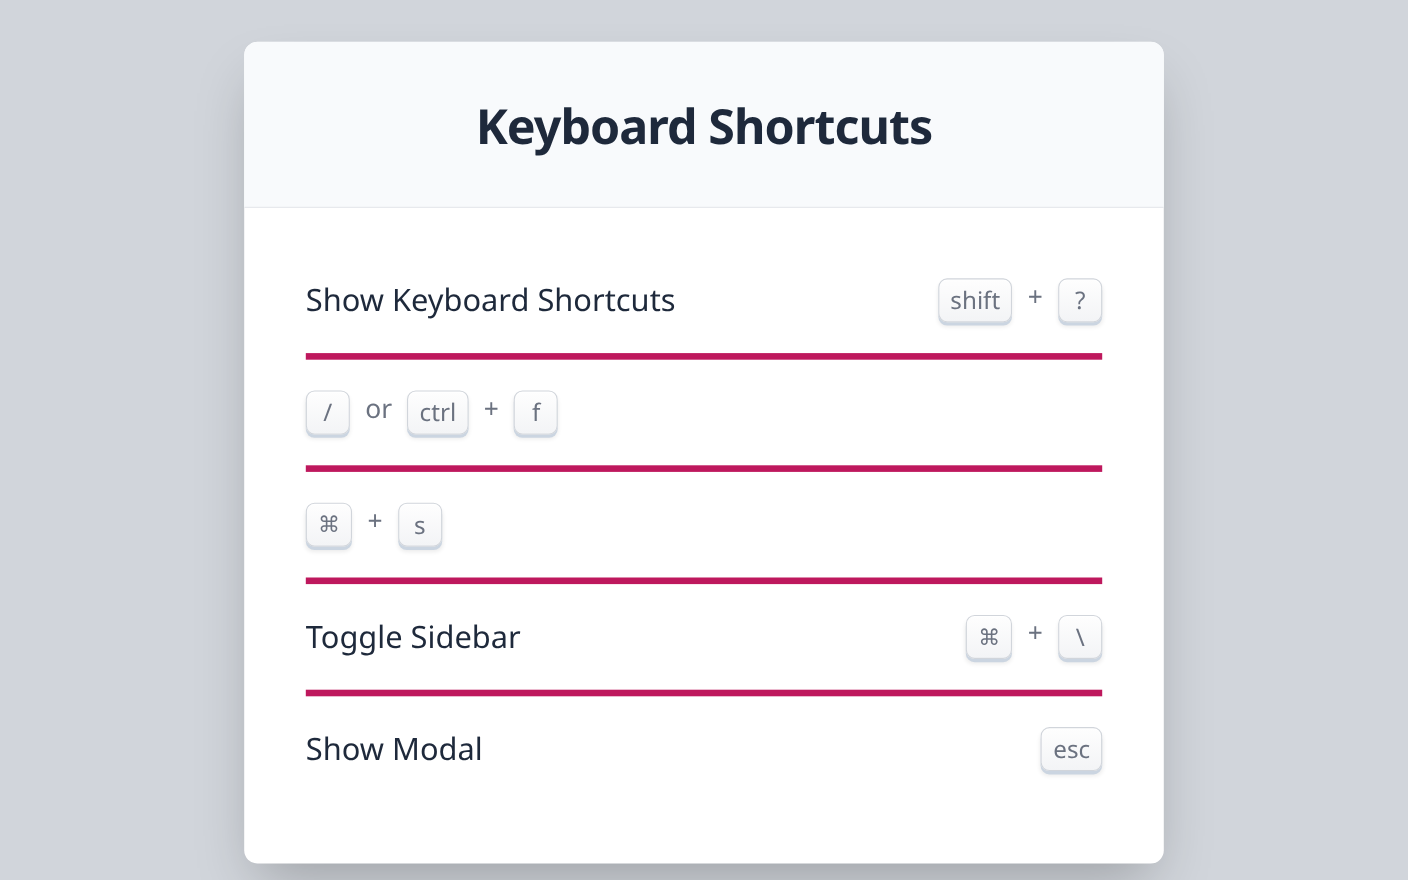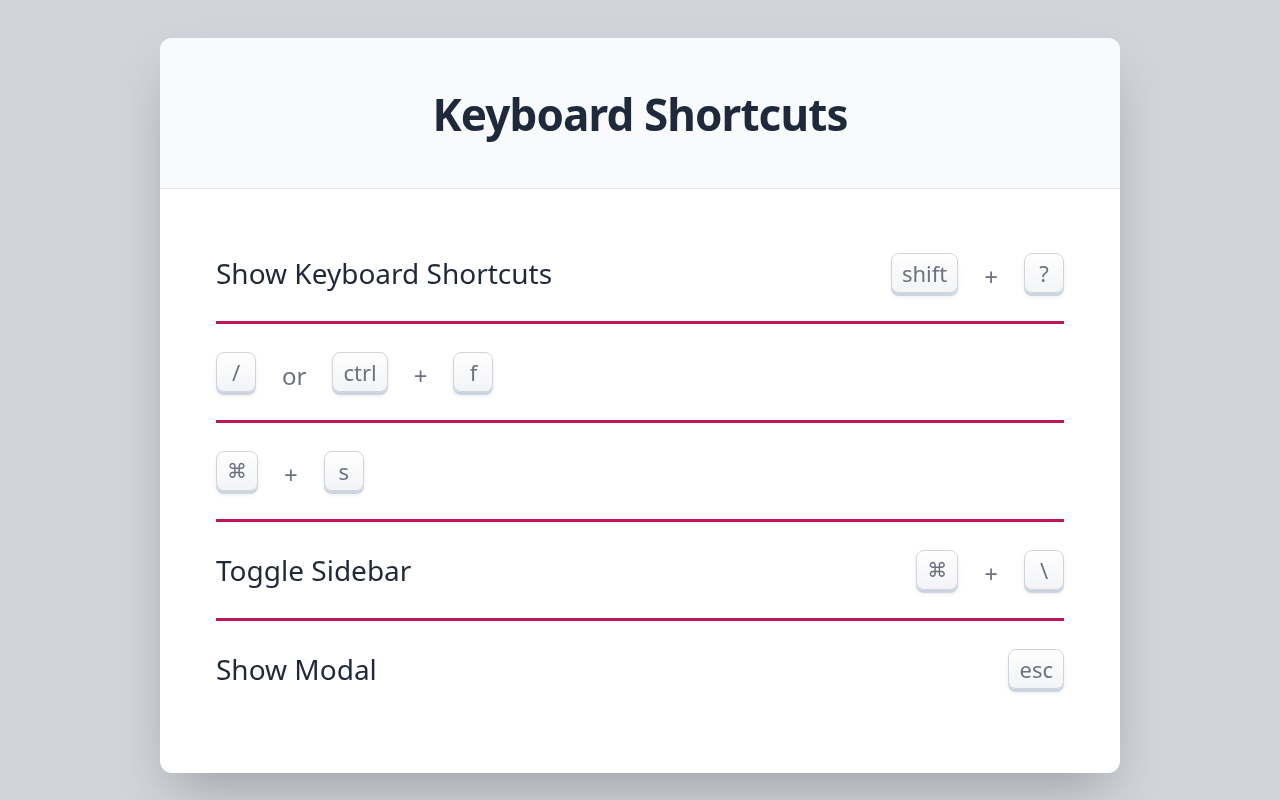--- a/index.html
+++ b/index.html
@@ -11,21 +11,21 @@
       font-family: ui-sans-serif, system-ui, -apple-system, BlinkMacSystemFont, "Segoe UI", Roboto, sans-serif;
       background: #d1d5db;
       width: 1280px;
       height: 800px;
       display: flex;
       justify-content: center;
       align-items: flex-start;
       padding-top: 38px;
     }
     .modal {
-      width: 960px;
+      width: 836px;
       background: #ffffff;
       border-radius: 12px;
       box-shadow: 0 25px 50px -12px rgba(0,0,0,0.25);
       overflow: hidden;
     }
     .modal-header {
       background: #f8fafc;
       border-bottom: 1px solid #e5e7eb;
       padding: 46px 20px 44px;
       text-align: center;
@@ -37,34 +37,34 @@
       letter-spacing: -0.02em;
     }
     .modal-body {
       padding: 36px 56px 56px;
     }
     .shortcut-row {
       display: flex;
       align-items: center;
       justify-content: space-between;
       padding: 28px 0;
-      border-bottom: 3px solid #be185d;
+      border-bottom: 6px solid #be185d;
     }
     .shortcut-row:last-child {
       border-bottom: none;
     }
     .shortcut-label {
       font-size: 28px;
       font-weight: 400;
       color: #1e293b;
     }
     .shortcut-keys {
       display: flex;
-      align-items: flex-end;
-      gap: 26px;
+      align-items: flex-start;
+      gap: 14px;
     }
     .sep {
       font-size: 24px;
       color: #6b7280;
       font-weight: 400;
     }
     kbd {
       display: inline-flex;
       align-items: center;
       justify-content: center;

